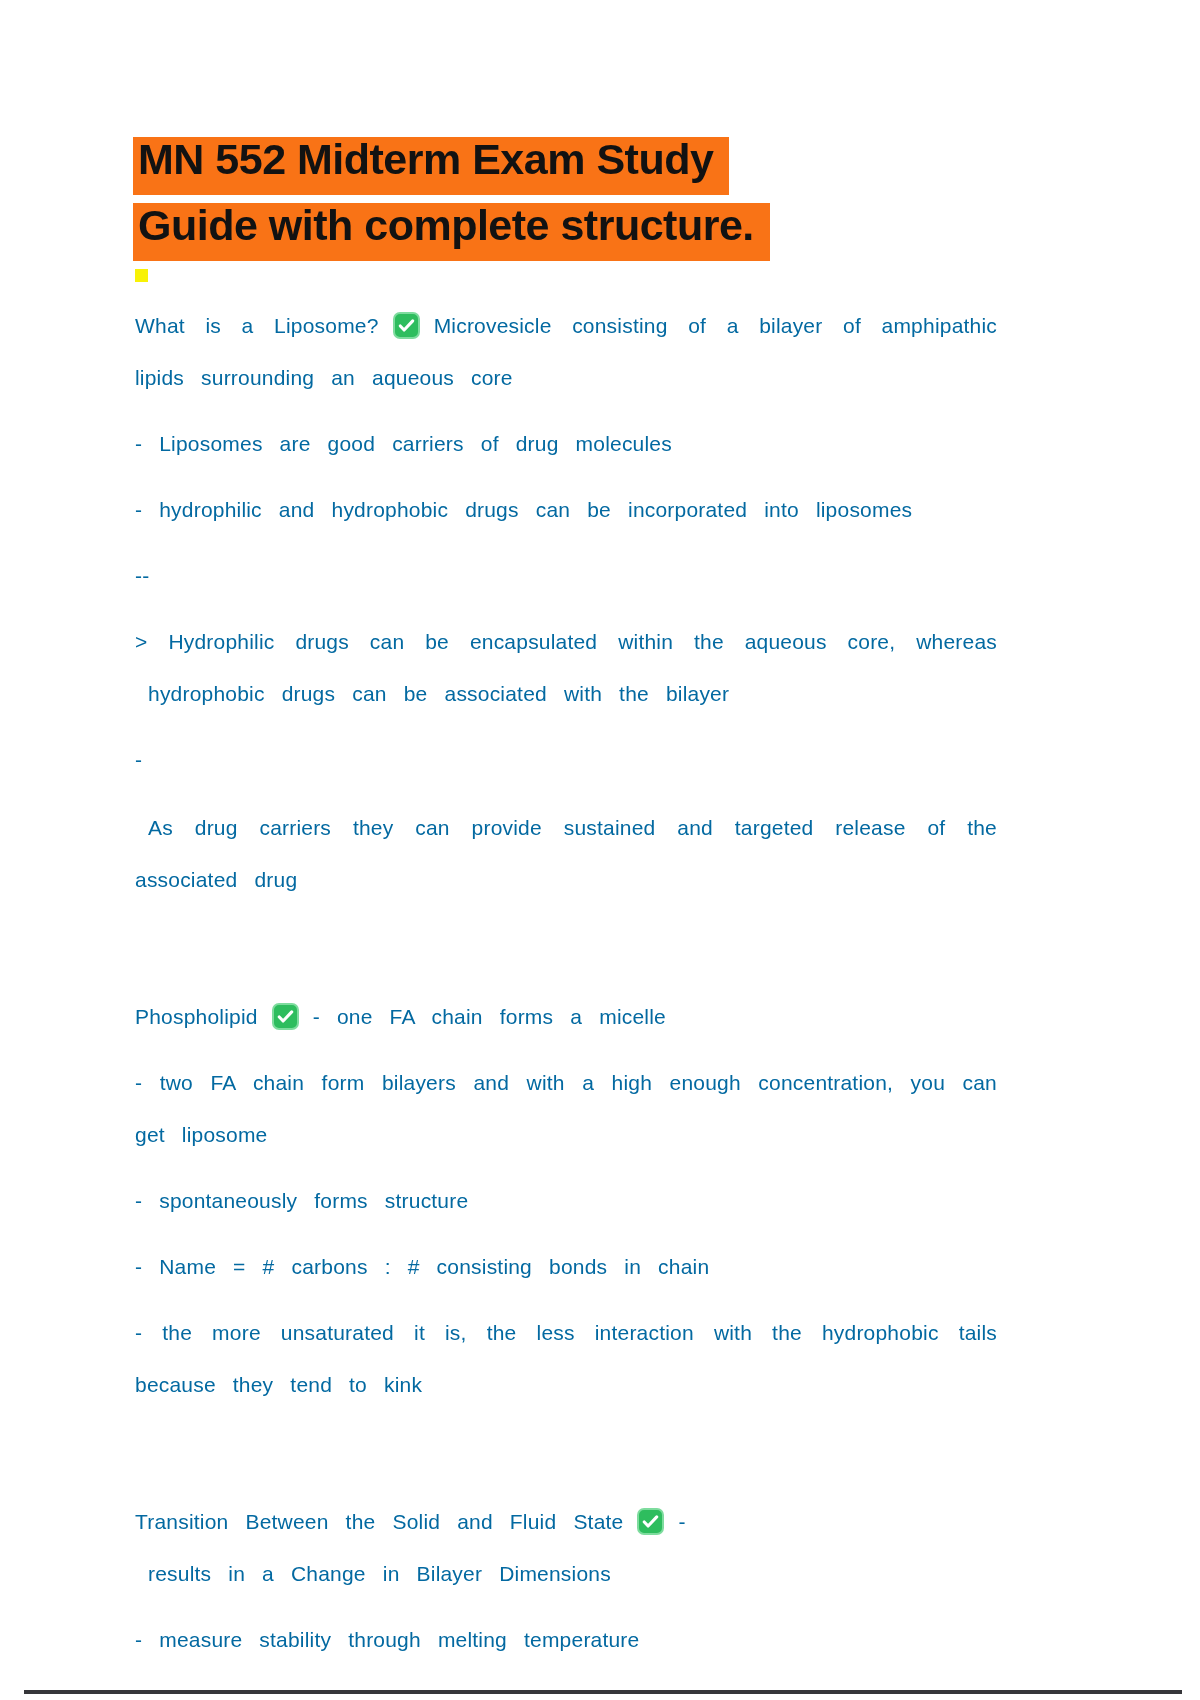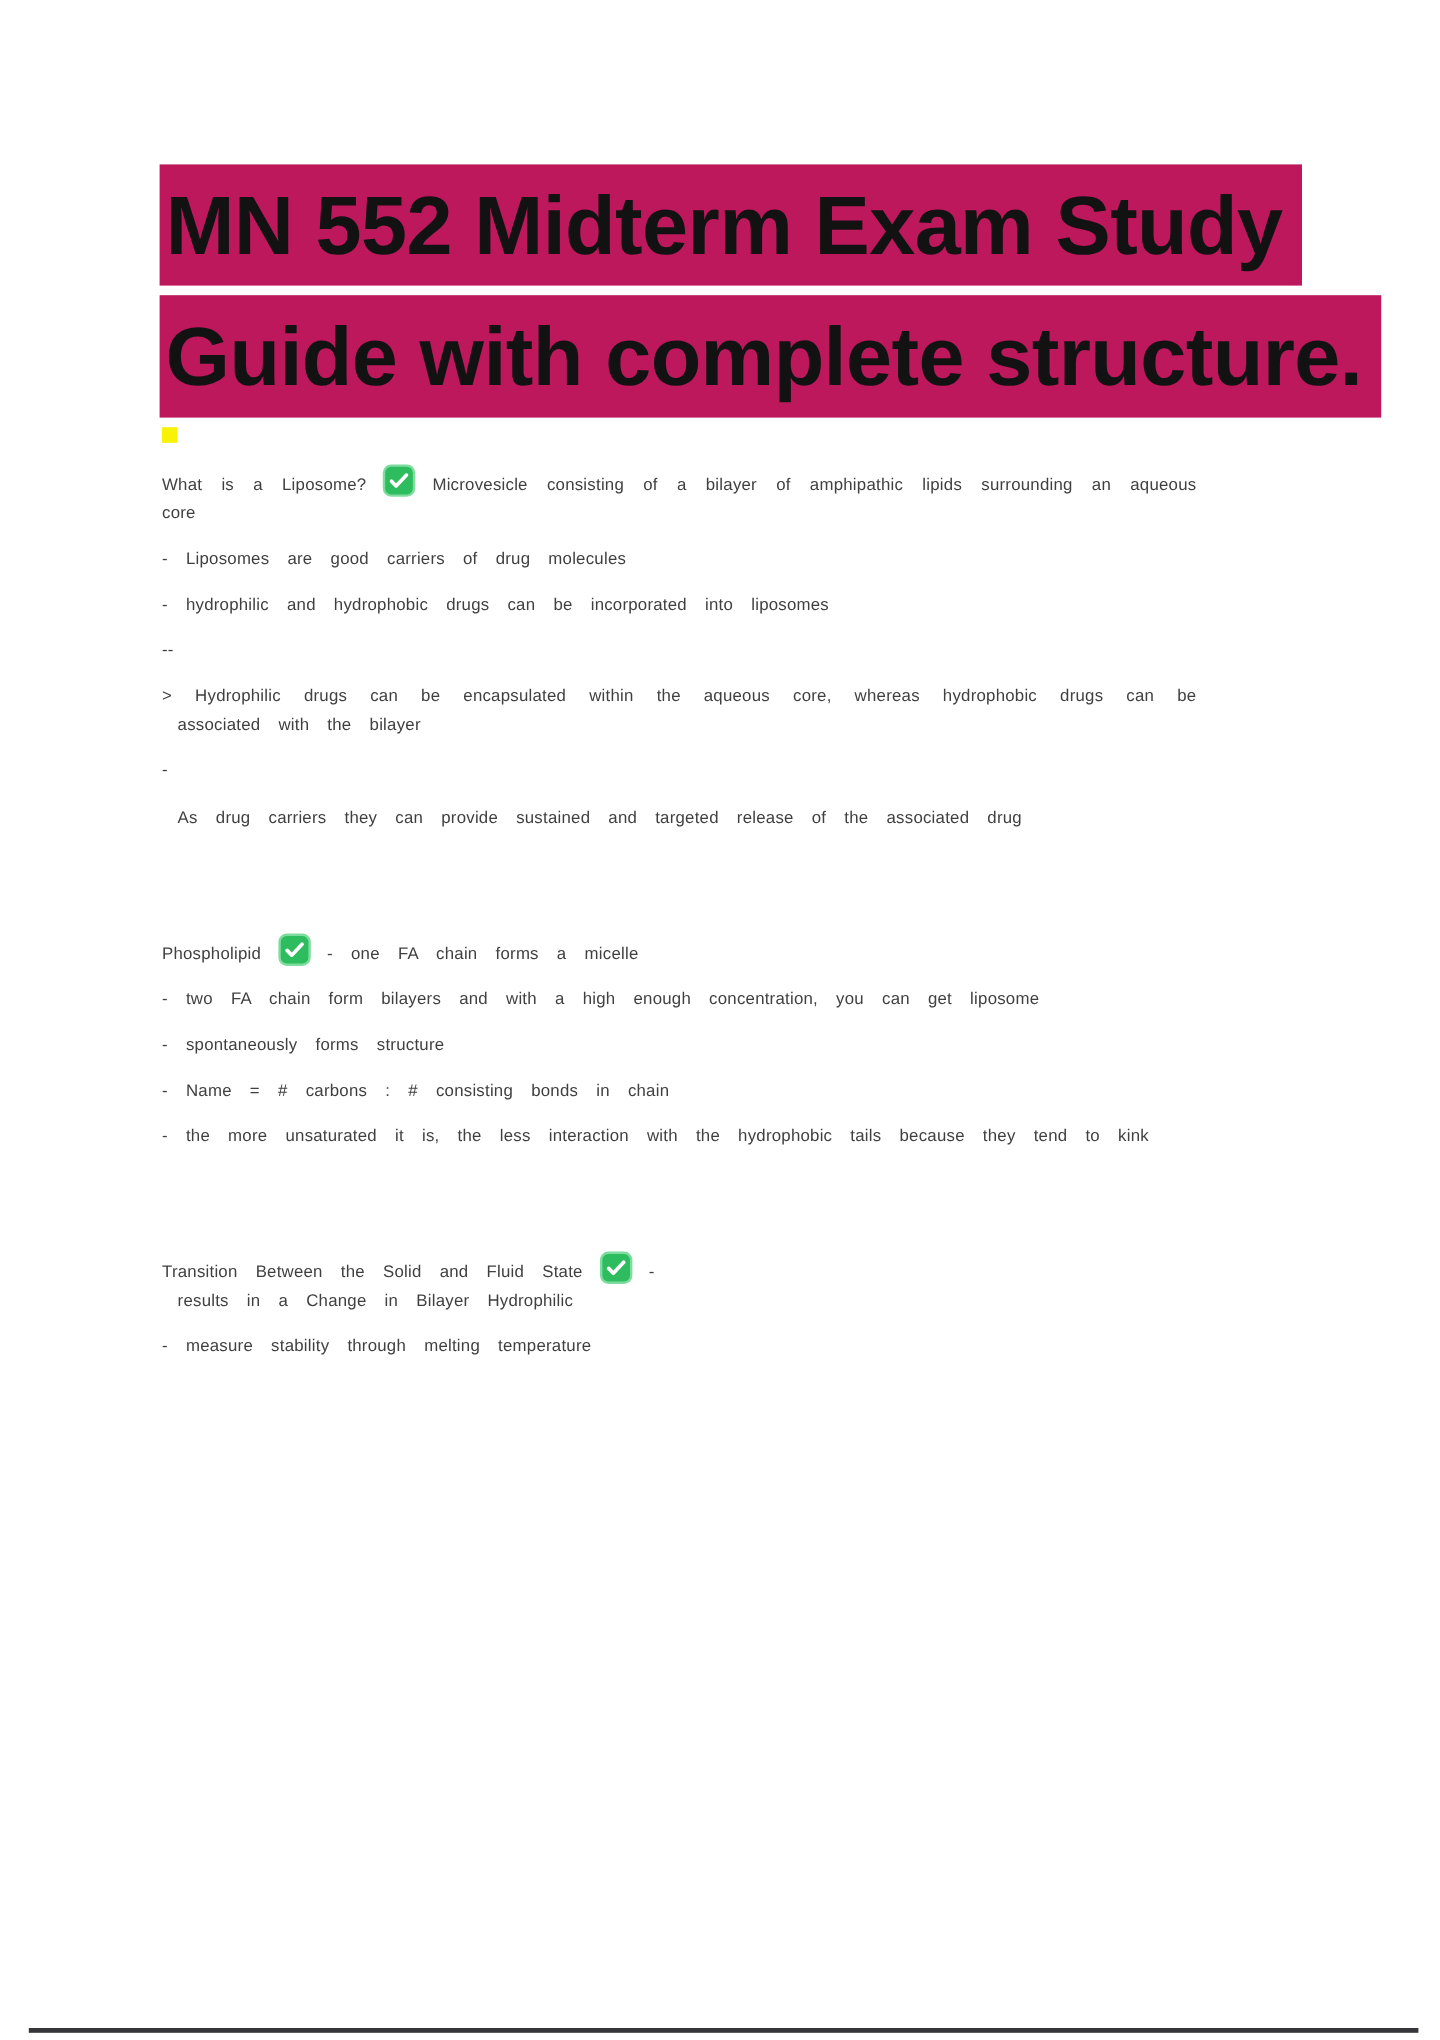--- a/index.html
+++ b/index.html
@@ -11,43 +11,43 @@
     overflow: hidden;
     font-family: "Liberation Sans", "DejaVu Sans", sans-serif;
   }
   .page { position: absolute; inset: 0; }
 
   
   .title-block { margin: 137px 0 0 133px; }
   .title-line { margin: 0 0 8px 0; }
   .hl {
     display: inline-block;
-    background: #be185d;
+    background: #f97316;
     color: #121212;
-    font-size: 69px;
+    font-size: 43px;
     font-weight: 700;
     line-height: 1.05;
-    padding: 16px 16px 13px 5px;
+    padding: 0 16px 13px 5px;
     letter-spacing: -0.5px;
   }
   .hl-fragment {
     display: block;
     width: 13px;
     height: 13px;
     margin: 2px 0 0 2px;
     background: #f8f206;
   }
 
   
   .body-text {
     margin: 18px 0 0 135px;
     width: 862px;
-    color: #404040;
-    font-size: 14px;
-    line-height: 24px;
+    color: #0369a1;
+    font-size: 21px;
+    line-height: 52px;
     text-align: justify;
     word-spacing: 11px;
     letter-spacing: 0.2px;
   }
   .body-text p { margin: 0 0 14px 0; }
   p.gap-before { margin-top: 85px; }
   p.hang { padding-left: 13px; text-indent: -13px; }
   p.first-indent { text-indent: 13px; margin-top: 16px; }
   .indent-13 { margin-left: 13px; }
 
@@ -121,21 +121,21 @@
     <p>- spontaneously forms structure</p>
 
     <p>- Name = # carbons : # consisting bonds in chain</p>
 
     <p>- the more unsaturated it is, the less interaction with the hydrophobic tails because they tend to kink</p>
 
     <p class="qa gap-before">
       <span>Transition Between the Solid and Fluid State</span><span class="check"><svg viewBox="0 0 24 24">
             <path d="M5.5 12.5l4 4.2L18.5 7.2" stroke="#ffffff" stroke-width="3.2" fill="none" stroke-linecap="round" stroke-linejoin="round"></path>
           </svg></span><span>-</span><br>
-      <span class="indent-13">results in a Change in Bilayer Hydrophilic</span>
+      <span class="indent-13">results in a Change in Bilayer Dimensions</span>
     </p>
 
     <p>- measure stability through melting temperature</p>
 
   </main>
 
   <div class="bottom-rule"></div>
 
 </div>
 

